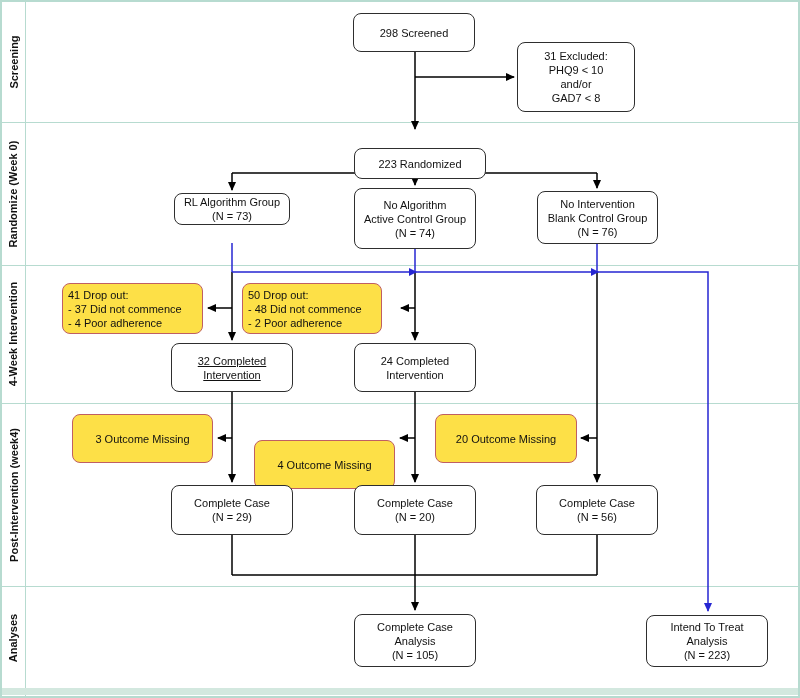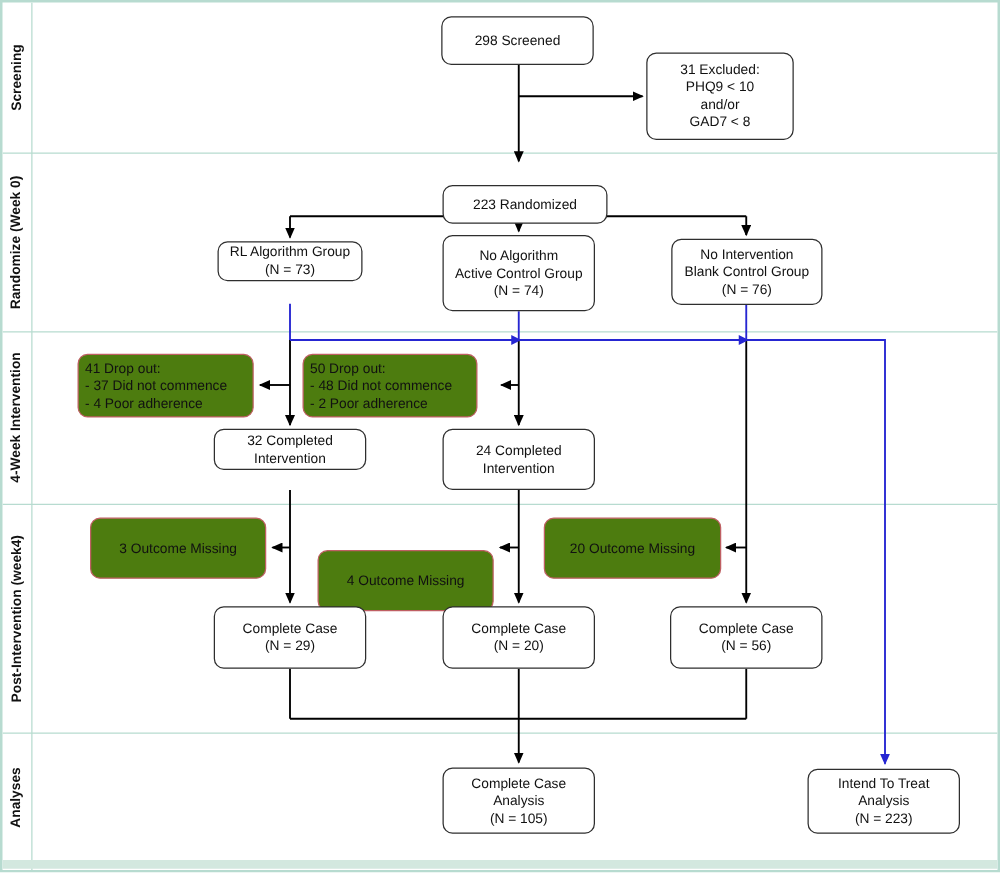--- a/index.html
+++ b/index.html
@@ -18,21 +18,21 @@
   .lane-label span{
     transform:rotate(-90deg);white-space:nowrap;font-size:11px;font-weight:bold;color:#111;
   }
   .node{
     position:absolute;box-sizing:border-box;
     background:#fff;border:1.5px solid #2e2e2e;border-radius:8px;
     display:flex;align-items:center;justify-content:center;text-align:center;
     font-size:11px;line-height:14px;white-space:pre-line;padding:2px 3px;
   }
   .node.pink{
-    background:#4d7c0f;border-color:#bf5f63;
+    background:#fde047;border-color:#bf5f63;
   }
   .node.left-text{justify-content:flex-start;text-align:left;padding-left:5px;}
   #wires{position:absolute;top:0;left:0;z-index:1;}
   .node{z-index:2;}
   .lane-label{z-index:2;}
 </style>
 </head>
 <body>
 
 <div id="canvas">
@@ -123,21 +123,21 @@
 Blank Control Group
 (N = 76)</div>
 
   <div class="node pink left-text" style="left:60px;top:281px;width:141px;height:51px;">41 Drop out:
 - 37 Did not commence
 - 4 Poor adherence</div>
   <div class="node pink left-text" style="left:240px;top:281px;width:140px;height:51px;">50 Drop out:
 - 48 Did not commence
 - 2 Poor adherence</div>
 
-  <div class="node" style="left:169px;top:341px;width:122px;height:33px;">32 Completed
+  <div class="node" style="left:169px;top:341px;width:122px;height:49px;text-decoration:underline;">32 Completed
 Intervention</div>
   <div class="node" style="left:352px;top:341px;width:122px;height:49px;">24 Completed
 Intervention</div>
 
   <div class="node pink" style="left:70px;top:412px;width:141px;height:49px;">3 Outcome Missing</div>
   <div class="node pink" style="left:252px;top:412px;width:141px;height:49px;margin-top:26px;">4 Outcome Missing</div>
   <div class="node pink" style="left:433px;top:412px;width:142px;height:49px;">20 Outcome Missing</div>
 
   <div class="node" style="left:169px;top:483px;width:122px;height:50px;">Complete Case
 (N = 29)</div>

